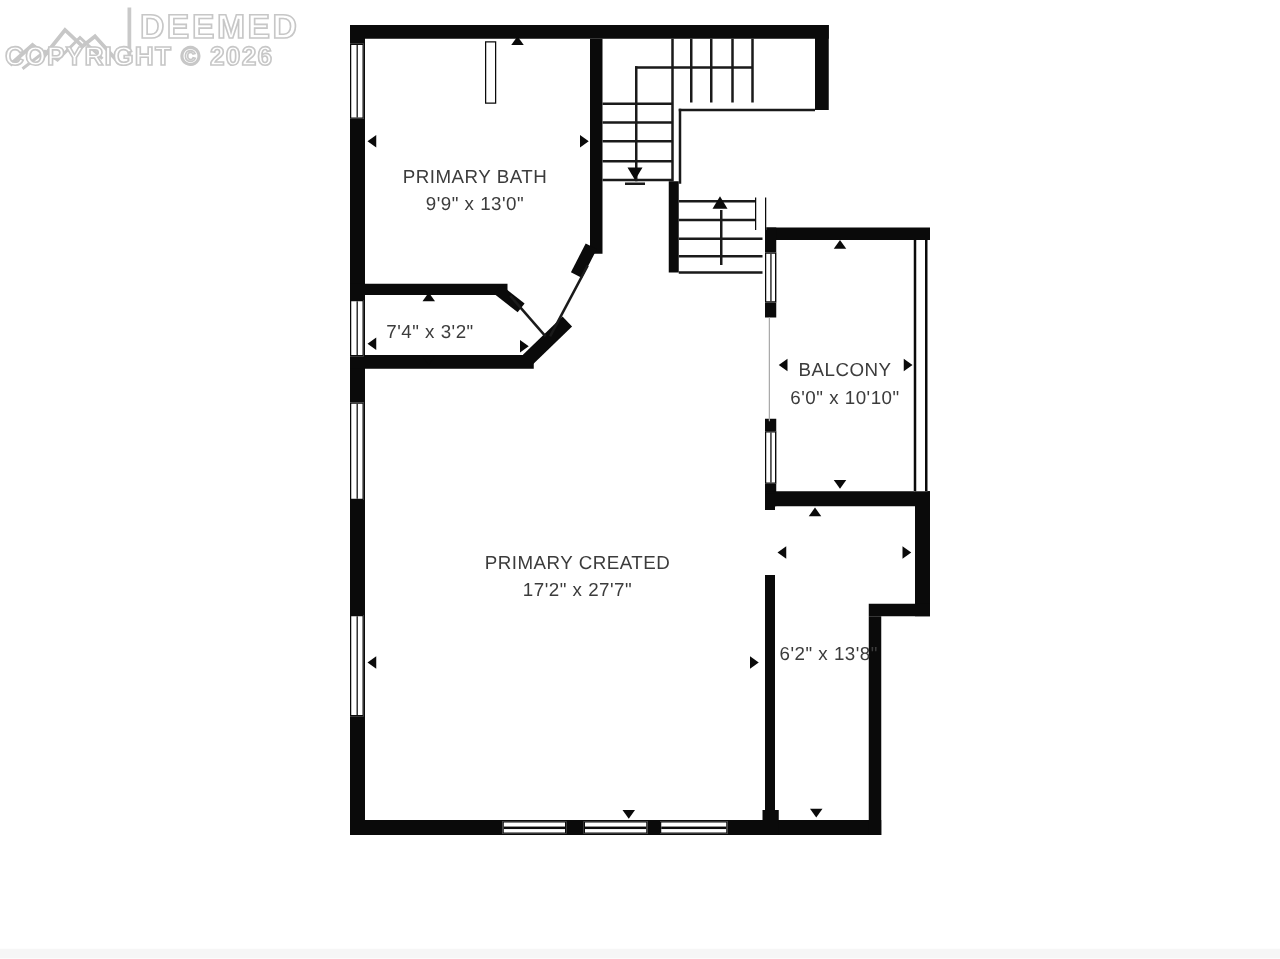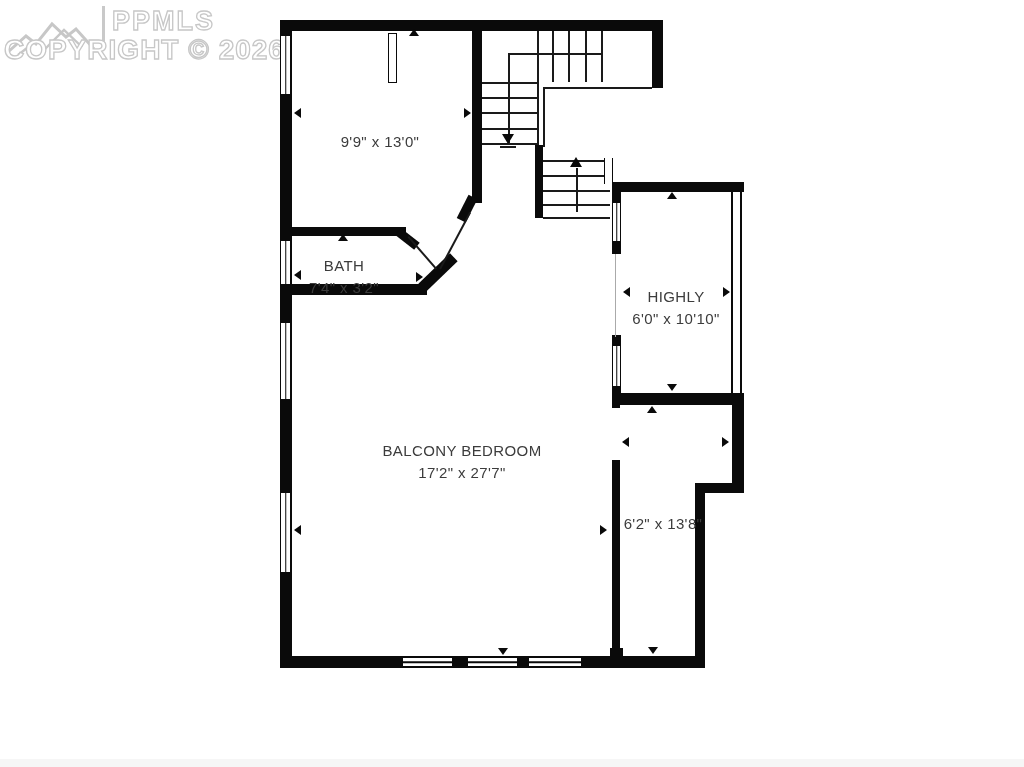--- a/index.html
+++ b/index.html
@@ -28,22 +28,22 @@
 </head>
 <body>
 
 <div id="plan">
 
   <svg class="abs" style="left:6px;top:6px;" width="94" height="50" viewBox="0 0 94 50">
     <polyline points="2,46 20,30 30,38 46,18 60,31 70,23 88,43" fill="none" stroke="#c7c7c7" stroke-width="3"></polyline>
     <polyline points="12,49 30,35 40,42 58,24 76,41" fill="none" stroke="#c7c7c7" stroke-width="2.4"></polyline>
   </svg>
   <div class="wall" style="left:102px;top:6px;width:3px;height:44px;background:#c9c9c9;"></div>
-  <div class="wm-text" style="left:112px;top:6px;font-size:27px;letter-spacing:2px;">PPMLS</div>
-  <div class="wm-text" style="left:4px;top:34px;font-size:28px;letter-spacing:1px;">COPYRIGHT © 2026</div>
+  <div class="wm-text" style="left:112px;top:6px;font-size:27px;letter-spacing:2px;">DEEMED</div>
+  <div class="wm-text" style="left:4px;top:34px;font-size:21px;letter-spacing:1px;">COPYRIGHT © 2026</div>
 
   <div class="wall" style="left:280px;top:20px;width:383px;height:11px;"></div>
   <div class="wall" style="left:652px;top:20px;width:11px;height:68px;"></div>
   <div class="wall" style="left:280px;top:20px;width:12px;height:648px;"></div>
   <div class="wall" style="left:280px;top:656px;width:425px;height:12px;"></div>
   <div class="wall" style="left:280px;top:227px;width:126px;height:9px;"></div>
   <div class="wall" style="left:280px;top:284px;width:147px;height:11px;"></div>
   <div class="wall" style="left:472px;top:31px;width:10px;height:172px;"></div>
   <div class="wall" style="left:535px;top:145px;width:8px;height:73px;"></div>
   <div class="wall" style="left:612px;top:182px;width:132px;height:10px;"></div>
@@ -117,32 +117,32 @@
   <div class="arr a-right" style="left:723px;top:287px;"></div>
   <div class="arr a-up" style="left:647px;top:406px;"></div>
   <div class="arr a-down" style="left:648px;top:647px;"></div>
   <div class="arr a-left" style="left:622px;top:437px;"></div>
   <div class="arr a-right" style="left:722px;top:437px;"></div>
   <div class="arr a-left" style="left:294px;top:525px;"></div>
   <div class="arr a-right" style="left:600px;top:525px;"></div>
   <div class="arr a-down" style="left:498px;top:648px;"></div>
 
   <div class="room-label" style="left:260px;top:131px;">
+    <div>PRIMARY BATH</div>
     <div>9'9" x 13'0"</div>
   </div>
   <div class="room-label" style="left:224px;top:255px;">
-    <div>BATH</div>
     <div>7'4" x 3'2"</div>
   </div>
   <div class="room-label" style="left:556px;top:286px;">
-    <div>HIGHLY</div>
+    <div>BALCONY</div>
     <div>6'0" x 10'10"</div>
   </div>
   <div class="room-label" style="left:342px;top:440px;">
-    <div>BALCONY BEDROOM</div>
+    <div>PRIMARY CREATED</div>
     <div>17'2" x 27'7"</div>
   </div>
   <div class="room-label" style="left:543px;top:513px;">
     <div>6'2" x 13'8"</div>
   </div>
 
   <div id="bottom-strip"></div>
 </div>
 
 </body></html>

